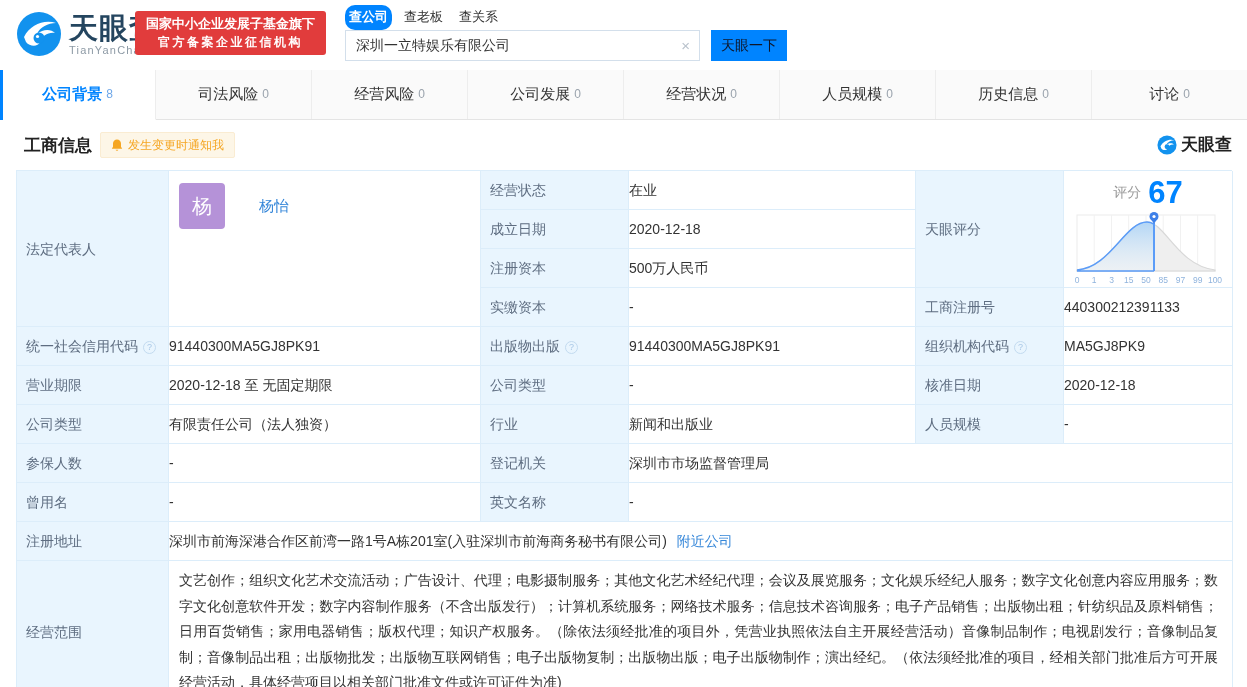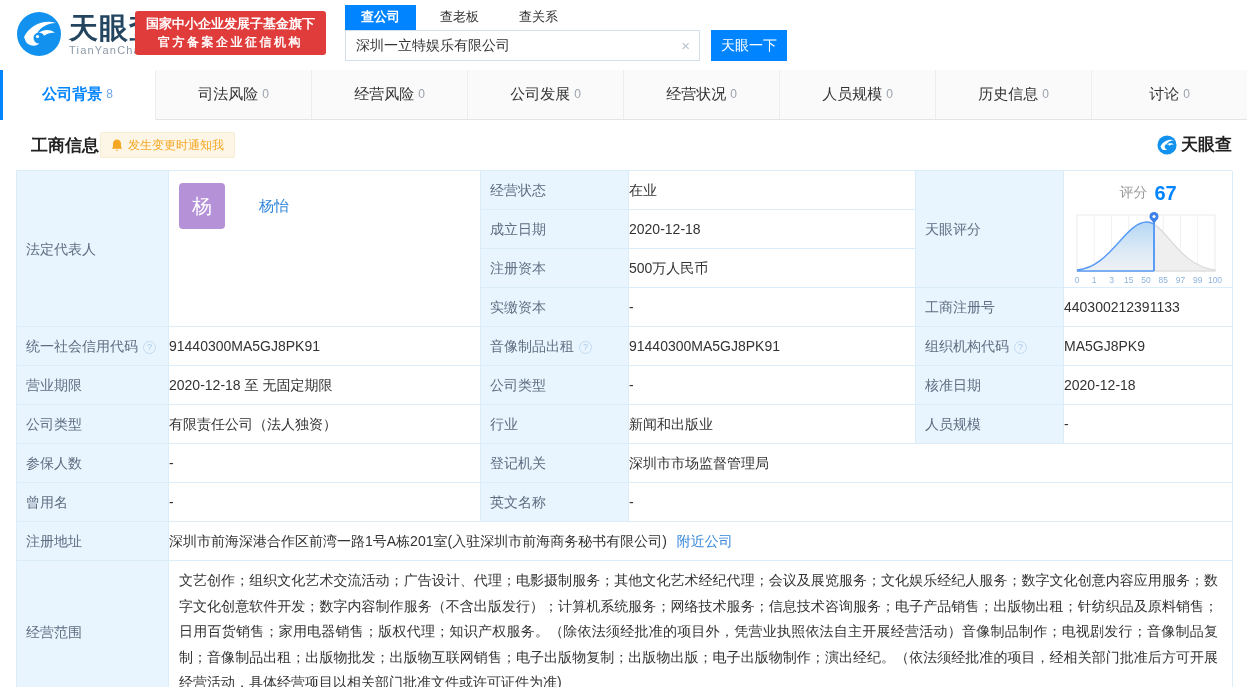--- a/index.html
+++ b/index.html
@@ -13,48 +13,48 @@
   .logo-txt { margin-left:7px; }
   .brand { font-size:29px; font-weight:700; color:#24455f; line-height:30px; letter-spacing:1px; }
   .brand-domain { font-size:11px; color:#8d9aa5; letter-spacing:1.2px; margin-top:1px; }
   .gov-badge { position:absolute; left:135px; top:11px; width:191px; height:44px; background:#e13c3c;
     border-radius:3px; color:#fff; text-align:center; padding-top:3px; }
   .gov-badge .l1 { font-size:13px; font-weight:700; line-height:19px; }
   .gov-badge .l2 { font-size:12px; font-weight:700; line-height:18px; letter-spacing:2.5px; }
 
   .search { position:absolute; left:345px; top:7px; }
   .search-tabs { display:flex; align-items:flex-end; height:23px; }
-  .stab { font-size:13px; color:#333; padding:3px 16px 4px; cursor:pointer; }
+  .stab { font-size:13px; color:#333; padding:3px 4px 4px; cursor:pointer;border-radius:10px; }
   .stab.active { background:#0084ff; color:#fff; font-weight:700; }
   .stab + .stab { margin-left:8px; }
   .search-row { display:flex;gap:11px; }
   .search-box { position:relative; width:355px; height:31px; border:1px solid #d3dfeb; background:#fff; }
   .search-box input { width:100%; height:100%; border:none; outline:none; padding:0 30px 0 10px;
     font-size:14px; color:#333; font-family:inherit; }
   .clear-x { position:absolute; right:9px; top:6px; color:#b9c2cc; font-size:15px; cursor:pointer; }
-  .search-btn { width:76px; height:31px; background:#0084ff; color:#ffffff; border:none; font-size:14px;
+  .search-btn { width:76px; height:31px; background:#0084ff; color:#0f172a; border:none; font-size:14px;
     cursor:pointer; font-family:inherit; }
 
   .usernav { position:absolute; right:0; top:0; height:70px; }
 
   
   .tabbar { position:relative; height:50px; background:#fafafa; border-bottom:1px solid #e4e4e4;
     display:flex; }
   .tab-accent { position:absolute; left:0; top:0; width:3px; height:50px; background:#0084ff; }
   .tab { flex:1; display:flex; align-items:center; justify-content:center; font-size:15px; color:#333;
     border-right:1px solid #ededed; cursor:pointer; background:#fafafa; }
   .tab:last-child { border-right:none; }
   .tab .cnt { font-size:12px; color:#9aa3ad; margin-left:4px; margin-top:-2px; }
   .tab.active { background:#fff; color:#0084ff; font-weight:700; margin-bottom:-1px;
     border-bottom:1px solid #fff; }
   .tab.active .cnt { color:#6ea7e8; font-weight:400; }
 
   
   .sec-head { position:relative; height:50px; }
-  .sec-title { position:absolute; left:31px; top:14px; font-size:17px; font-weight:700; color:#222; }
+  .sec-title { position:absolute; left:24px; top:14px; font-size:17px; font-weight:700; color:#222; }
   .notify-btn { position:absolute; left:100px; top:12px; height:26px; background:#fdf6e7;
     border:1px solid #faecd2; border-radius:2px; color:#f5a623; font-size:12px; padding:0 10px;
     display:flex; align-items:center; gap:5px; cursor:pointer; font-family:inherit; }
   .watermark { position:absolute; right:15px; top:13px; display:flex; align-items:center; }
   .wm-txt { font-size:17px; font-weight:700; color:#222; margin-left:4px; }
 
   
   .biz-table { margin-left:16px; width:1216px; display:grid;
     grid-template-columns:152px 312px 148px 287px 148px 169px;
     grid-template-rows:repeat(10,39px) minmax(127px,auto);
@@ -69,21 +69,21 @@
   a.blue { color:#3687d9; text-decoration:none; cursor:pointer; }
 
   .rep-cell { padding:12px 0 0 10px; line-height:46px; }
   .avatar { display:inline-block; width:46px; height:46px; background:#b592d8; border-radius:4px;
     color:#fff; font-size:20px; text-align:center; line-height:46px; vertical-align:top; }
   .rep-name { margin-left:30px; font-size:15px; }
 
   .score-cell { padding-top:6px; text-align:center; line-height:normal; }
   .score-top { height:32px; display:flex; align-items:center; justify-content:center; }
   .score-cap { font-size:14px; color:#999; }
-  .score-val { font-size:20px; font-weight:700; color:#0084ff; margin-left:7px; }
+  .score-val { font-size:31px; font-weight:700; color:#0084ff; margin-left:7px; }
 
   .wide { white-space:normal; }
   .scope-cell { line-height:25.5px; padding:7px 14px 8px 10px; white-space:normal; text-align:justify; }
 </style>
 </head>
 <body>
 
 <div class="page">
 
   <header class="topbar">
@@ -248,21 +248,21 @@
           <text x="125.7" y="74">99</text>
           <text x="143" y="74">100</text>
         </g>
       </svg>
     </div>
     <div class="tl" style="grid-area:4/5/5/6;">工商注册号</div>
     <div class="tv" style="grid-area:4/6/5/7;">440300212391133</div>
 
     <div class="tl" style="grid-area:5/1/6/2;"><span>统一社会信用代码</span><span class="help">?</span></div>
     <div class="tv" style="grid-area:5/2/6/3;">91440300MA5GJ8PK91</div>
-    <div class="tl" style="grid-area:5/3/6/4;"><span>音像制品出租</span><span class="help">?</span></div>
+    <div class="tl" style="grid-area:5/3/6/4;"><span>出版物出版</span><span class="help">?</span></div>
     <div class="tv" style="grid-area:5/4/6/5;">91440300MA5GJ8PK91</div>
     <div class="tl" style="grid-area:5/5/6/6;"><span>组织机构代码</span><span class="help">?</span></div>
     <div class="tv" style="grid-area:5/6/6/7;">MA5GJ8PK9</div>
 
     <div class="tl" style="grid-area:6/1/7/2;">营业期限</div>
     <div class="tv" style="grid-area:6/2/7/3;">2020-12-18 至 无固定期限</div>
     <div class="tl" style="grid-area:6/3/7/4;">公司类型</div>
     <div class="tv" style="grid-area:6/4/7/5;">-</div>
     <div class="tl" style="grid-area:6/5/7/6;">核准日期</div>
     <div class="tv" style="grid-area:6/6/7/7;">2020-12-18</div>

